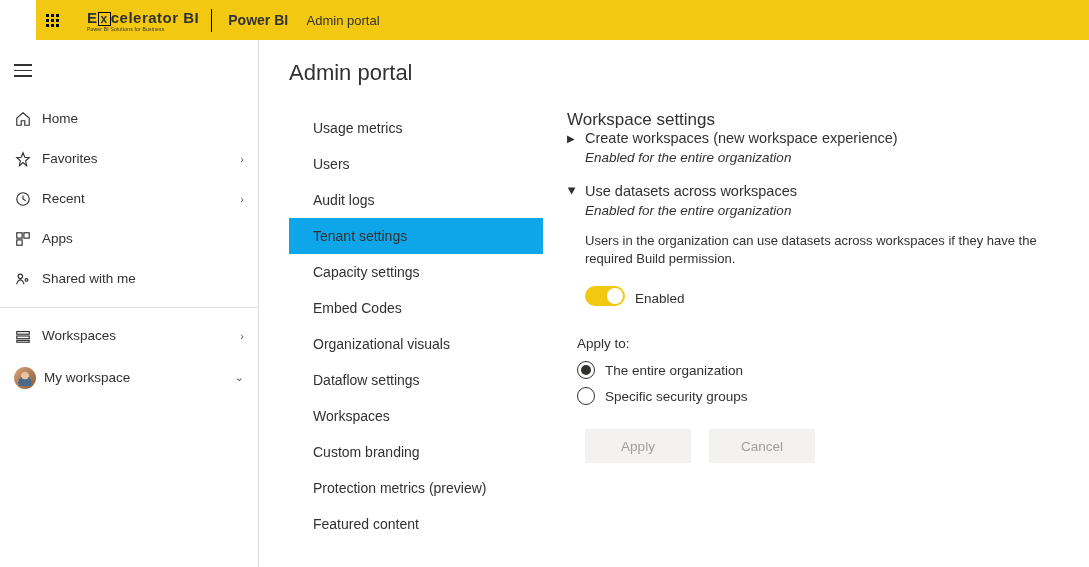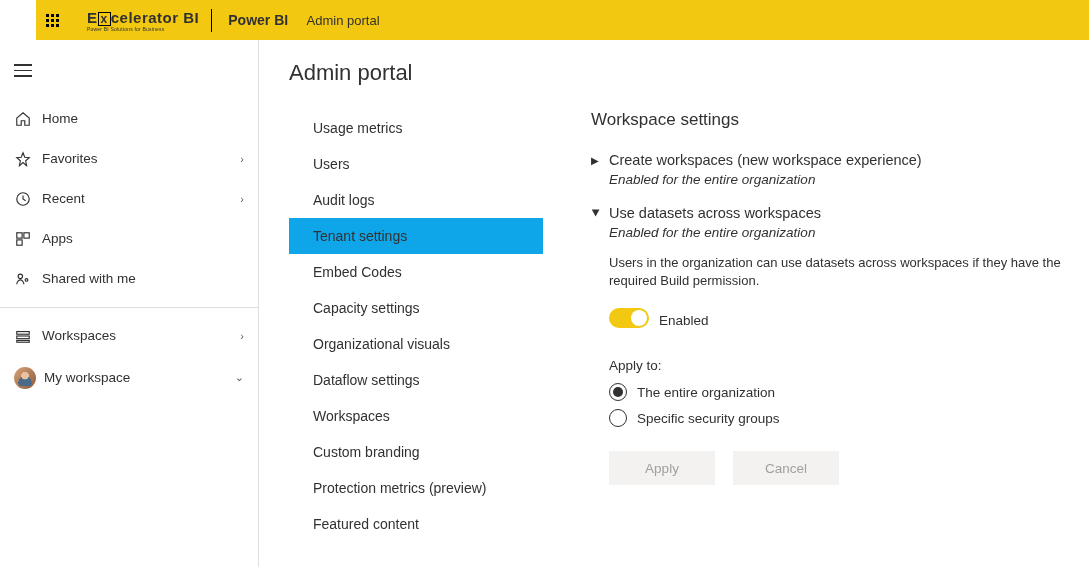--- a/index.html
+++ b/index.html
@@ -21,42 +21,42 @@
     .hamburger div { width: 18px; height: 1.5px; background: #323130; margin: 4px 0; }
     .nav-item { display: flex; align-items: center; padding: 11px 14px; cursor: pointer; position: relative; color: #323130; }
     .nav-item .icon { width: 18px; height: 18px; margin-right: 10px; display: flex; align-items: center; justify-content: center; }
     .nav-item .chev { margin-left: auto; font-size: 11px; color: #605e5c; }
     .divider { height: 1px; background: #e1dfdd; margin: 8px 0; }
     .avatar { width: 22px; height: 22px; border-radius: 50%; background: linear-gradient(135deg,#d8a379,#8b5a3c); margin-right: 8px; position: relative; overflow: hidden; }
     .avatar::after { content:''; position:absolute; inset:3px 4px; background: radial-gradient(circle at 50% 35%, #e8c2a0 30%, transparent 32%), radial-gradient(circle at 50% 80%, #4a6a8a 45%, transparent 46%); }
     
     .main { flex: 1; padding: 20px 0 0 30px; display: flex; flex-direction: column; }
     .main h1 { font-size: 22px; font-weight: 400; margin-bottom: 24px; }
-    .main .cols { display: flex; gap: 24px; }
+    .main .cols { display: flex; }
     
     .settings-nav { width: 254px; font-size: 14px; }
     .settings-nav .item { padding: 10px 14px 10px 24px; cursor: pointer; }
     .settings-nav .item.active { background: #0ea5e9; }
     
     .content { flex: 1; padding-left: 24px; padding-right: 0; font-size: 14px; color: #323130; }
-    .content h2 { font-size: 17px; font-weight: 400; margin-bottom: 22px; }
+    .content h2 { font-size: 17px; font-weight: 400; }
     
     .toggle-block { margin-bottom: 18px; }
     .tb-head { display: flex; align-items: flex-start; gap: 8px; }
     .tb-head .tri { width: 10px; font-size: 10px; line-height: 18px; cursor: pointer; }
     .tb-head .label { font-size: 14.5px; }
     .tb-sub { font-style: italic; font-size: 13.5px; margin-left: 18px; margin-top: 2px; color: #323130; }
     .tb-desc { font-size: 13px; margin-left: 18px; margin-top: 14px; color: #323130; line-height: 1.4; padding-right: 16px; }
     
     .switch-row { display: flex; align-items: flex-end; margin-left: 18px; margin-top: 18px; gap: 10px; }
     .switch { width: 40px; height: 20px; background: #f2c811; border-radius: 10px; position: relative; cursor: pointer; }
     .switch .knob { position: absolute; right: 2px; top: 2px; width: 16px; height: 16px; background: #fff; border-radius: 50%; }
     .switch-label { font-size: 13.5px; }
     
-    .apply-block { margin-left: 18px; margin-top: 30px; font-size: 13.5px; }
+    .apply-block { margin-left: 10px; margin-top: 30px; font-size: 13.5px; }
     .apply-block .lbl { margin-bottom: 10px; }
     .radio-row, .check-row { display: flex; align-items: center; gap: 10px; margin: 8px 0; cursor: pointer; }
     .radio { width: 18px; height: 18px; border: 1.5px solid #323130; border-radius: 50%; display: flex; align-items: center; justify-content: center; }
     .radio.checked::after { content:''; width: 10px; height: 10px; background:#323130; border-radius: 50%; }
     .checkbox { width: 16px; height: 16px; border: 1.5px solid #323130; }
     
     .actions { display: flex; gap: 18px; margin-left: 18px; margin-top: 24px; }
     .btn { width: 106px; height: 34px; border: none; background: #f3f2f1; color: #a19f9d; font-size: 13.5px; cursor: pointer; }
     
     svg { stroke: currentColor; fill: none; stroke-width: 1.3; }
@@ -167,22 +167,22 @@
 
   <div class="main">
     <h1>Admin portal</h1>
     <div class="cols">
 
       <div class="settings-nav">
         <div class="item">Usage metrics</div>
         <div class="item">Users</div>
         <div class="item">Audit logs</div>
         <div class="item active">Tenant settings</div>
+        <div class="item">Capacity settings</div>
         <div class="item">Embed Codes</div>
-        <div class="item">Capacity settings</div>
         <div class="item">Organizational visuals</div>
         <div class="item">Dataflow settings</div>
         <div class="item">Workspaces</div>
         <div class="item">Custom branding</div>
         <div class="item">Protection metrics (preview)</div>
         <div class="item">Featured content</div>
       </div>
 
       <div class="content">
         <h2>Workspace settings</h2>

